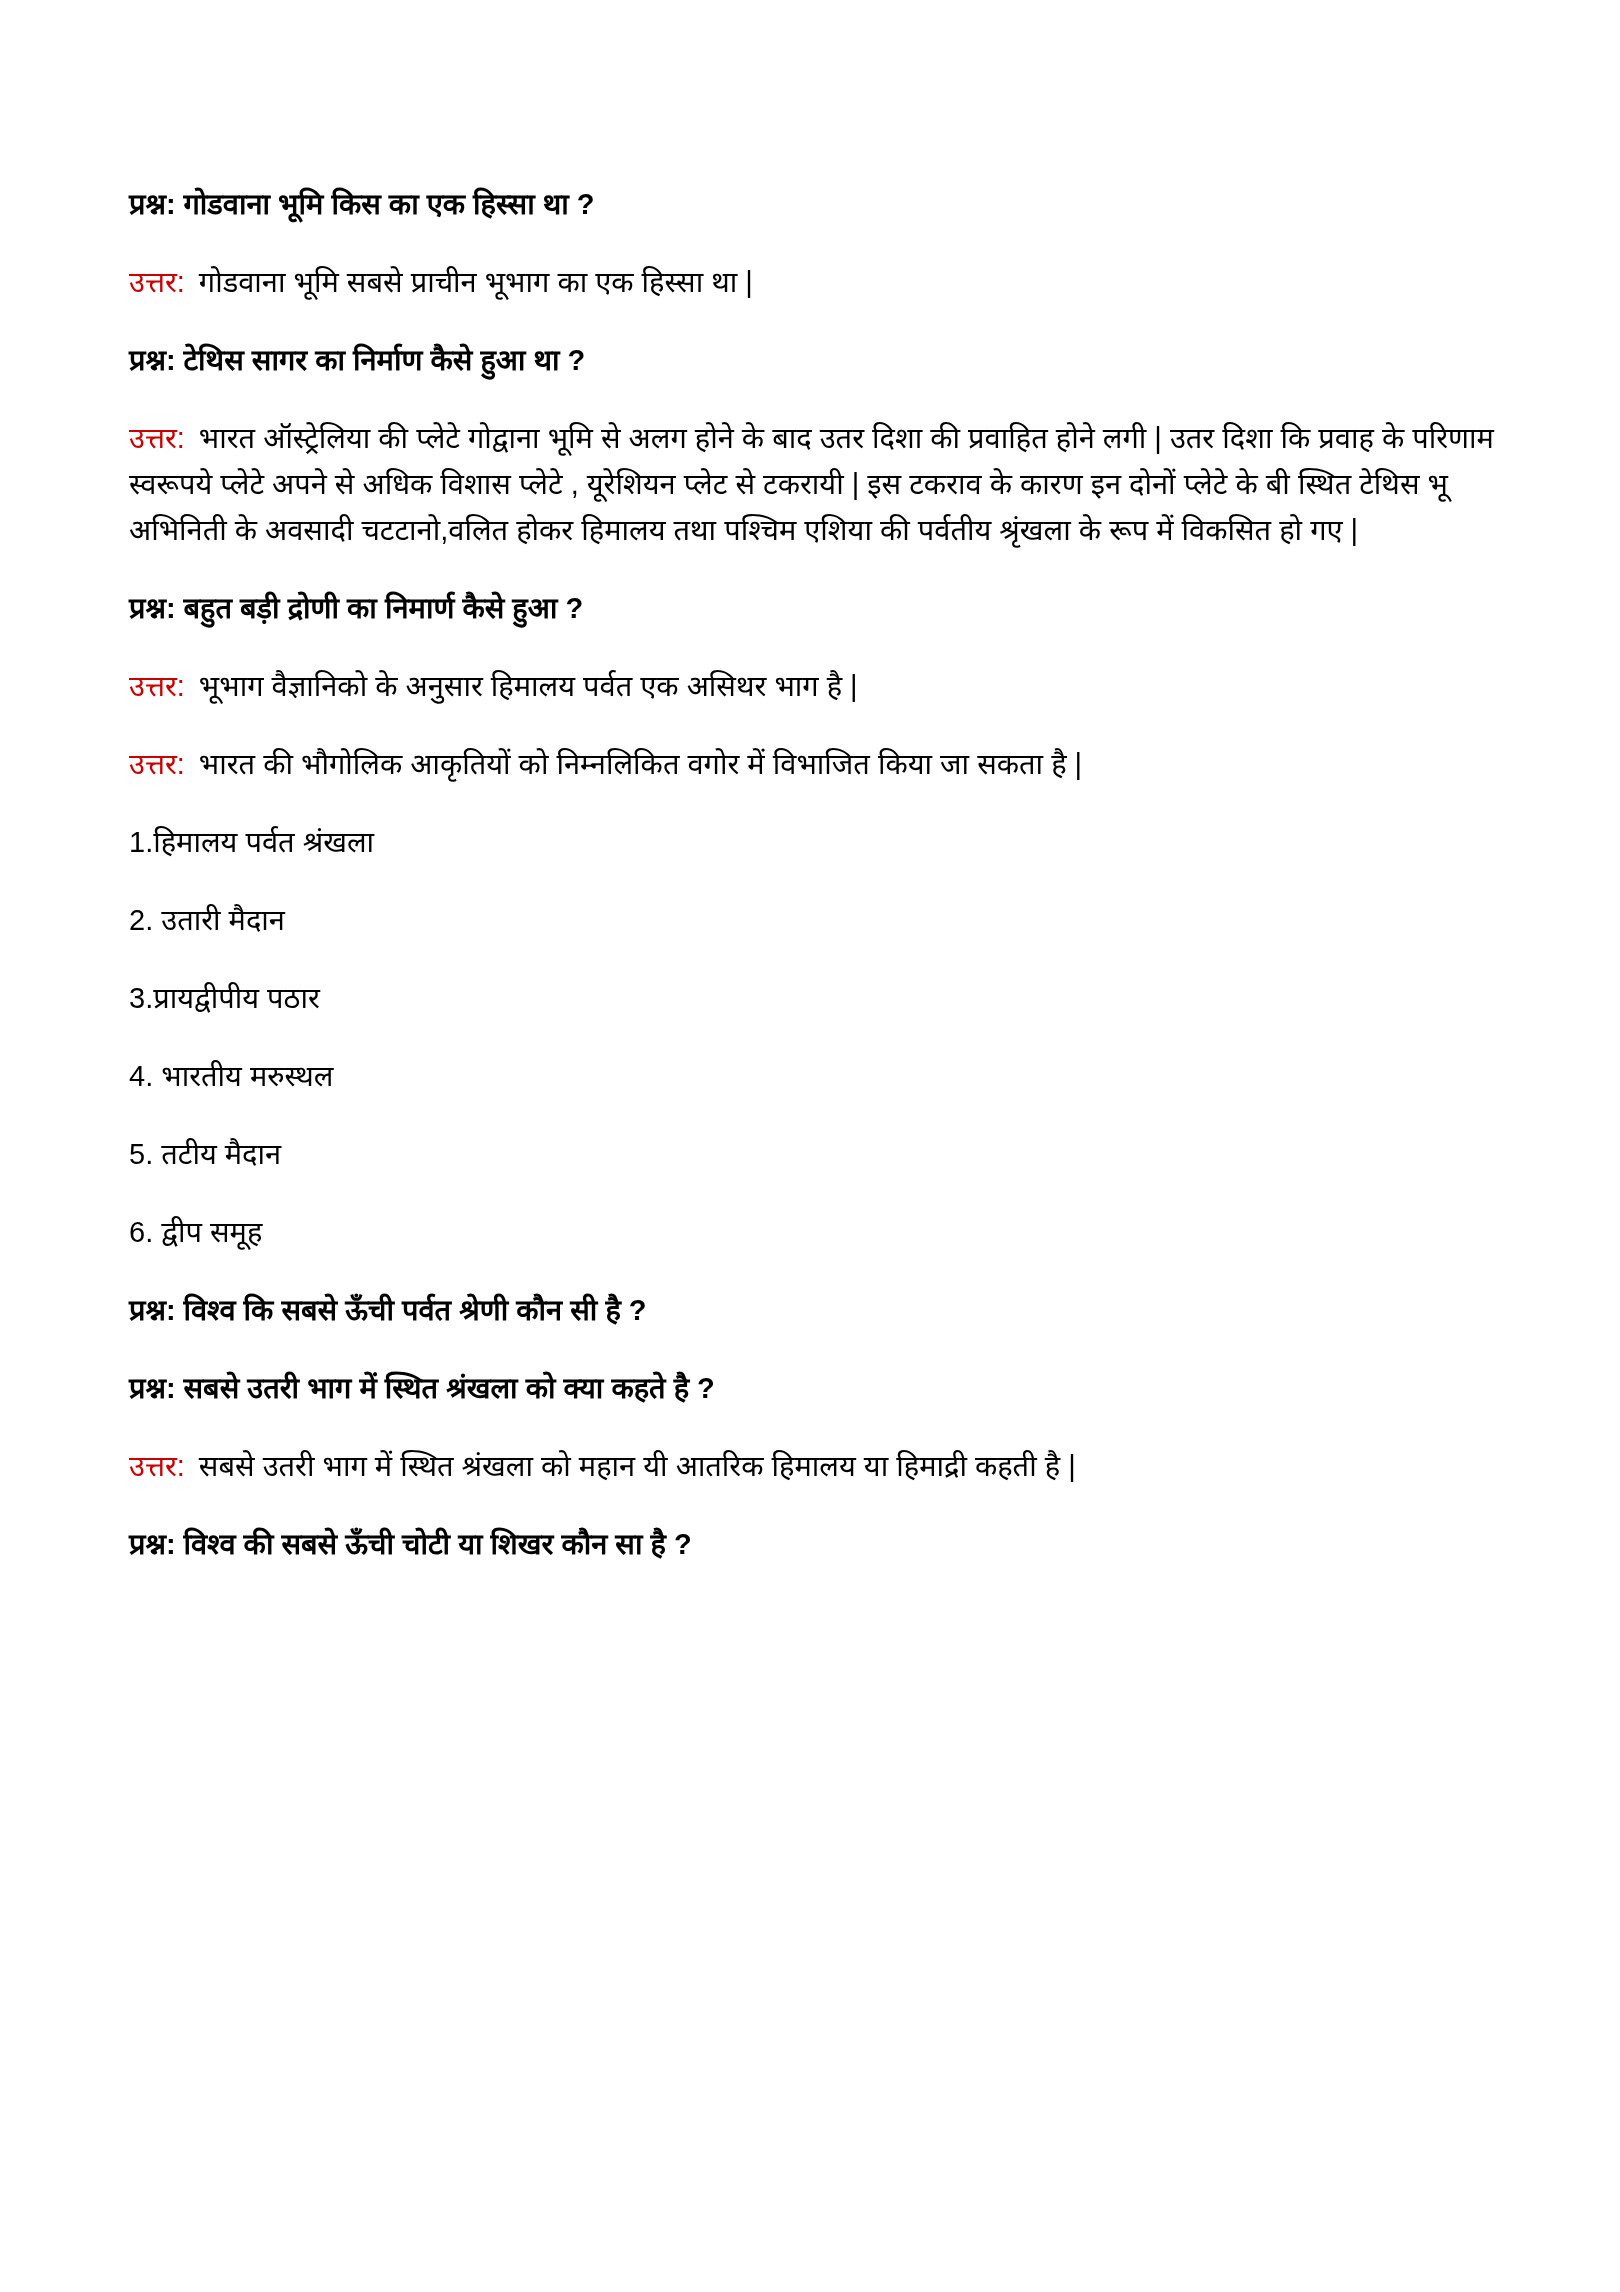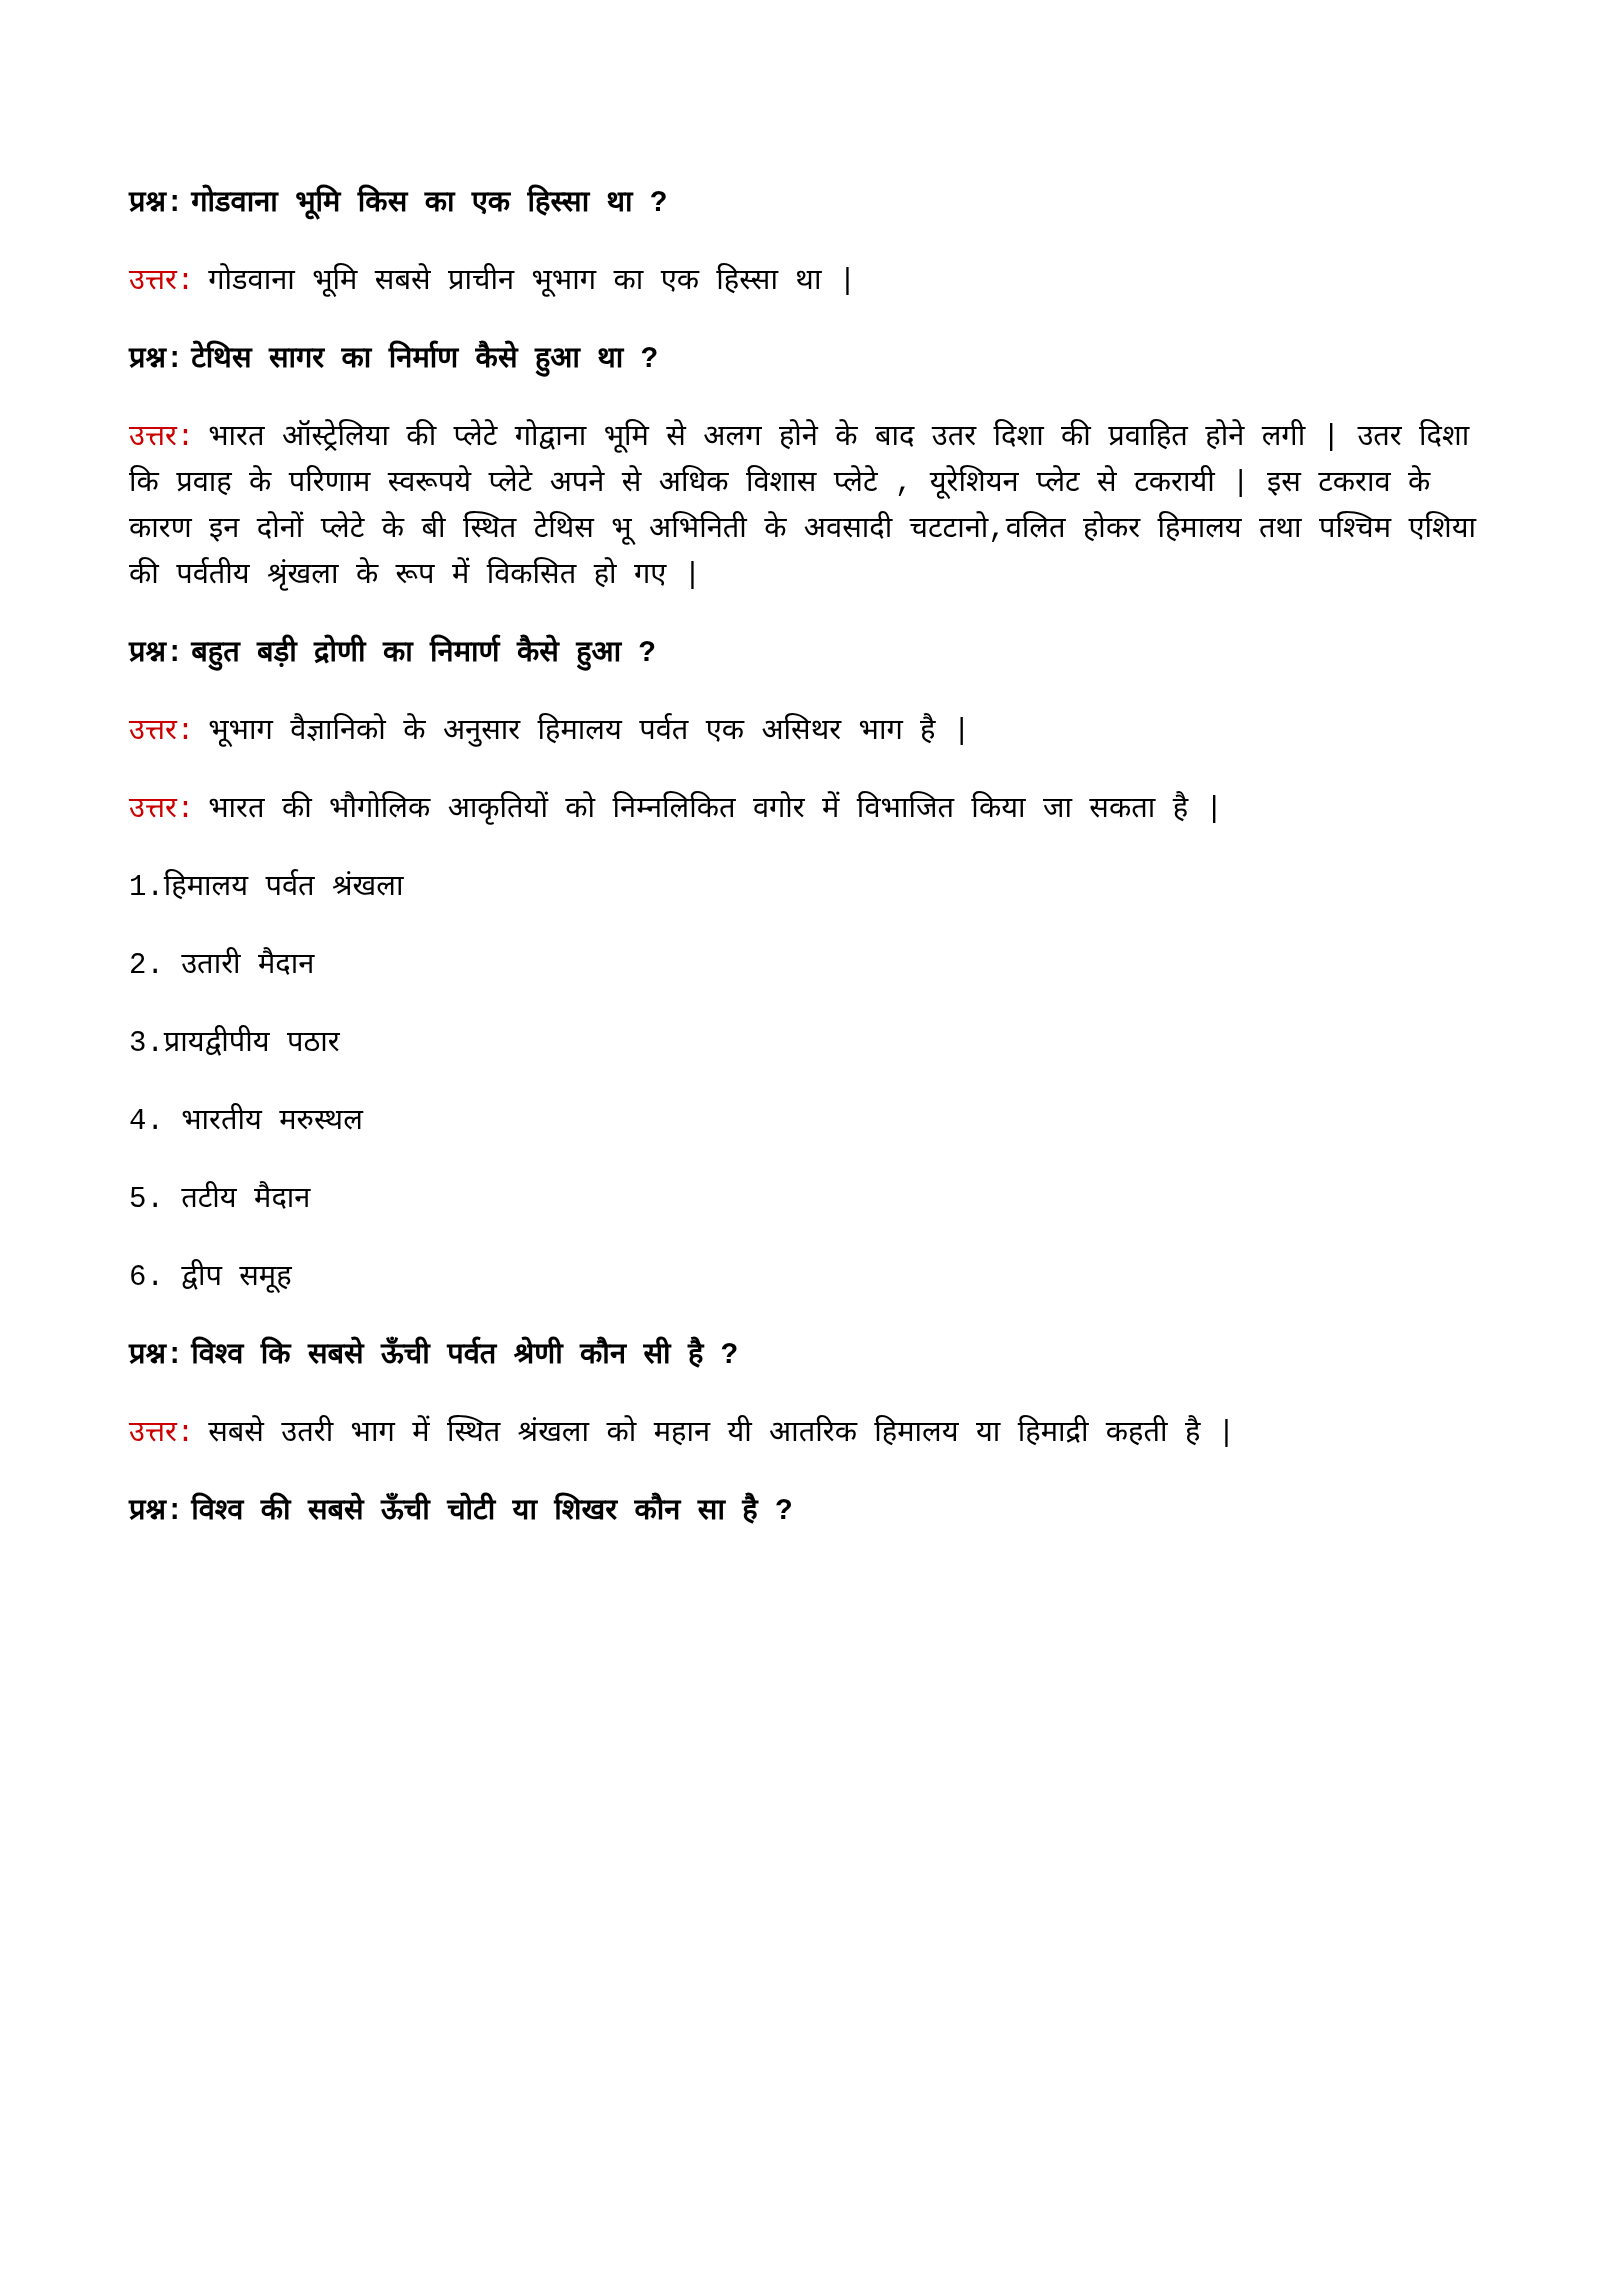--- a/index.html
+++ b/index.html
@@ -8,21 +8,21 @@
     background: #ffffff;
   }
   .page {
     position: relative;
     width: 1620px;
     height: 1963px;
     margin: 0 auto;
     background: #ffffff;
     box-sizing: border-box;
     padding: 181px 118px 59px 129px;
-    font-family: Liberation Mono, monospace;
+    font-family: Liberation Sans, sans-serif;
     color: #000000;
     overflow: hidden;
   }
   .block {
     font-size: 29px;
     line-height: 46px;
     margin: 0 0 32px 0;
     max-width: 1377px;
   }
   .q {
@@ -65,19 +65,20 @@
   <p class="block list-item"><span>1.हिमालय पर्वत श्रंखला</span></p>
   <p class="block list-item"><span>2. उतारी मैदान</span></p>
   <p class="block list-item"><span>3.प्रायद्वीपीय पठार</span></p>
   <p class="block list-item"><span>4. भारतीय मरुस्थल</span></p>
   <p class="block list-item"><span>5. तटीय मैदान</span></p>
   <p class="block list-item"><span>6. द्वीप समूह</span></p>
 
   <p class="block q"><span class="label">प्रश्न:</span><span>विश्व कि सबसे ऊँची पर्वत श्रेणी कौन सी है ?</span></p>
 
 
+  <p class="block q"><span class="label">प्रश्न:</span><span>सबसे उतरी भाग में स्थित श्रंखला को क्या कहते है ?</span></p>
 
   <p class="block a"><span class="label answer-label" style="color: rgb(204, 0, 0);">उत्तर:</span><span>सबसे उतरी भाग में स्थित श्रंखला को महान यी आतरिक हिमालय या हिमाद्री कहती है |</span></p>
 
   <p class="block q"><span class="label">प्रश्न:</span><span>विश्व की सबसे ऊँची चोटी या शिखर कौन सा है ?</span></p>
 
 </div>
 
 
 </body></html>

